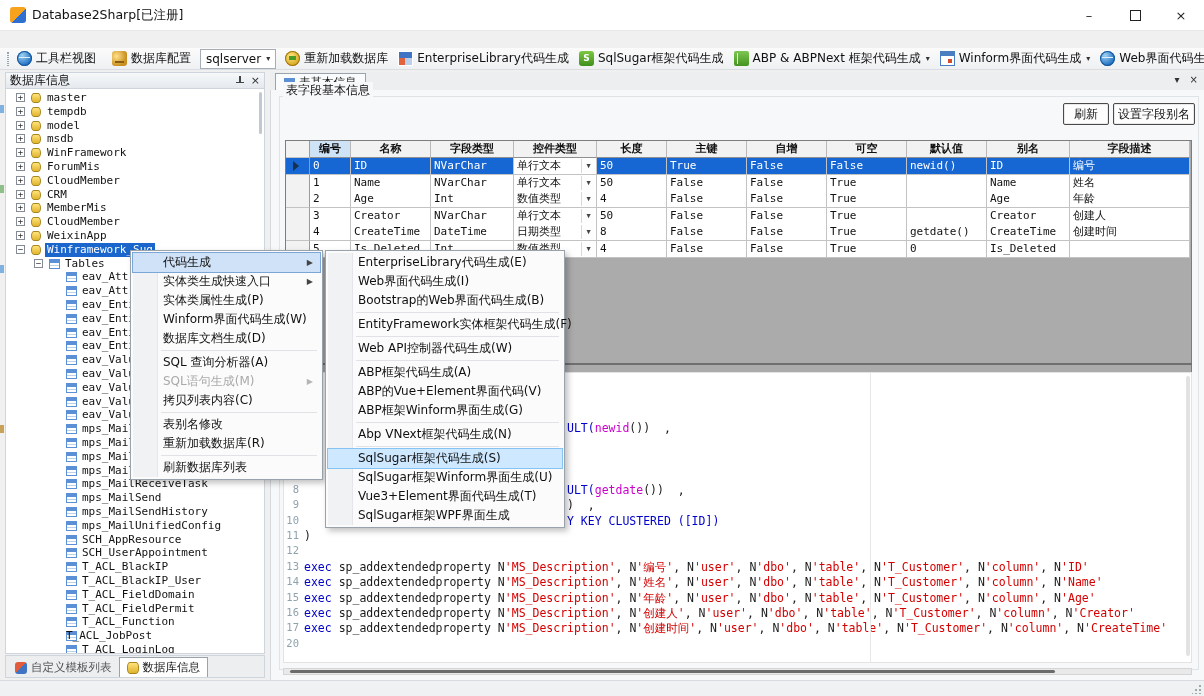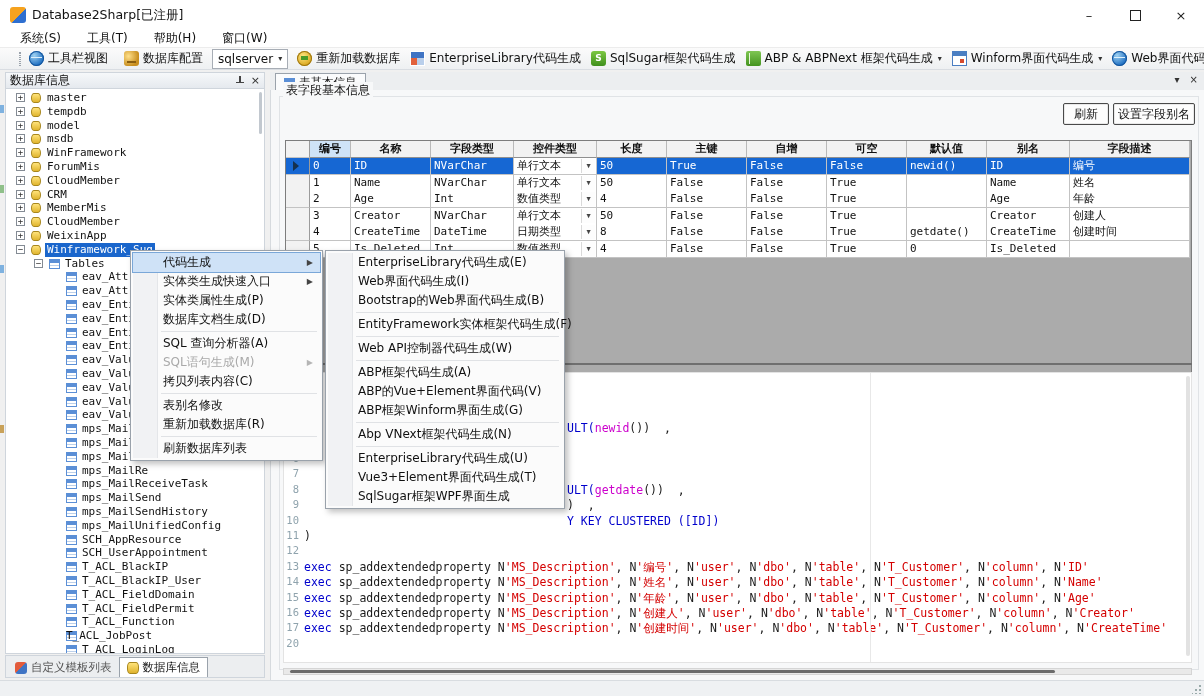--- a/index.html
+++ b/index.html
@@ -10,21 +10,21 @@
   .titlebar{left:0;top:0;width:1204px;height:30px;background:#ffffff;border-bottom:1px solid #e8e8e8;}
   .app-icon{left:10px;top:7px;width:16px;height:16px;background:linear-gradient(135deg,#f6a21d 0 55%,#2e6fd0 55% 100%);border-radius:3px;}
   .title-text{left:32px;top:7px;font-size:12.5px;color:#111;}
   .winbtns{right:0;top:0;height:30px;display:flex;}
   .winbtn{width:46px;height:30px;display:flex;align-items:center;justify-content:center;color:#222;font-size:13px;}
   .winbtn .sq{width:9px;height:9px;border:1px solid #222;}
   
   .menubar{left:0;top:30px;width:1204px;height:18px;background:#fff;display:flex;align-items:center;padding-left:20px;box-sizing:border-box;gap:26px;border-bottom:1px solid #ececec;}
   .menubar span{font-size:12px;color:#111;}
   
-  .toolbar{left:0;top:48px;width:1204px;height:22px;background:linear-gradient(#fbfbfb,#eef0f2);border-bottom:1px solid #d9dde2;display:flex;align-items:center;padding-left:16px;box-sizing:border-box;}
+  .toolbar{left:0;top:48px;width:1204px;height:22px;background:linear-gradient(#fbfbfb,#eef0f2);border-bottom:1px solid #d9dde2;display:flex;align-items:center;padding-left:4px;box-sizing:border-box;}
   .tgrip{width:4px;height:14px;border-left:1px dotted #9aa2ab;border-right:1px dotted #9aa2ab;margin:0 3px;}
   .tbtn{display:flex;align-items:center;gap:4px;padding:0 5px;height:20px;white-space:nowrap;font-size:12px;color:#111;}
   .tsep{width:1px;height:16px;background:#c9ced4;margin:0 3px;}
   .ddl{font-size:8px;color:#333;margin-left:1px;}
   .ico{display:inline-block;width:15px;height:15px;position:relative;flex:none;}
   .i-globe{border-radius:50%;background:radial-gradient(circle at 35% 30%,#9fd2f2,#1f6fc2 70%);box-shadow:inset 0 0 0 1px #14559c;}
   .i-globe:after{content:"";position:absolute;left:2px;right:2px;top:6px;height:1px;background:#dff0fb;}
   .i-key{background:radial-gradient(circle at 30% 35%,#ffe08a,#c98f1f 70%);border-radius:3px;}
   .i-key:after{content:"";position:absolute;left:3px;top:10px;width:9px;height:2px;background:#8a5e10;}
   .i-reload{border-radius:50%;background:radial-gradient(circle at 40% 35%,#ffe680,#d6a218 75%);box-shadow:inset 0 0 0 1px #9c7510;}
@@ -124,26 +124,20 @@
     <div class="abs title-text">Database2Sharp[已注册]</div>
     <div class="abs winbtns">
       <div class="winbtn">–</div>
       <div class="winbtn">
           <span class="sq"></span>
         </div>
       <div class="winbtn">×</div>
     </div>
   </div>
 
-  <div class="abs menubar" id="menubar">
-      <span>系统(S)</span>
-      <span>工具(T)</span>
-      <span>帮助(H)</span>
-      <span>窗口(W)</span>
-    </div>
 
   <div class="abs toolbar">
     <div class="tgrip"></div>
     <div class="tbtn">
         <span class="ico i-globe"></span>
         <span>工具栏视图</span>
       </div>
     <div class="tsep"></div>
     <div class="tbtn">
         <span class="ico i-key"></span>
@@ -544,20 +538,21 @@
 
   <div class="abs statusbar">
       <div class="grip"></div>
     </div>
 
   <div class="abs pmenu" id="menu1" style="left:130px;top:250px;width:193px;">
       <div class="gutter"></div>
       <div class="mitem hl"><span>代码生成</span><span class="arr">▶</span></div>
       <div class="mitem"><span>实体类生成快速入口</span><span class="arr">▶</span></div>
       <div class="mitem"><span>实体类属性生成(P)</span></div>
+      <div class="mitem"><span>Winform界面代码生成(W)</span></div>
       <div class="mitem"><span>数据库文档生成(D)</span></div>
       <div class="msep"></div>
       <div class="mitem"><span>SQL 查询分析器(A)</span></div>
       <div class="mitem dis"><span>SQL语句生成(M)</span><span class="arr">▶</span></div>
       <div class="mitem"><span>拷贝列表内容(C)</span></div>
       <div class="msep"></div>
       <div class="mitem"><span>表别名修改</span></div>
       <div class="mitem"><span>重新加载数据库(R)</span></div>
       <div class="msep"></div>
       <div class="mitem"><span>刷新数据库列表</span></div>
@@ -572,18 +567,19 @@
       <div class="mitem"><span>EntityFramework实体框架代码生成(F)</span></div>
       <div class="msep"></div>
       <div class="mitem"><span>Web API控制器代码生成(W)</span></div>
       <div class="msep"></div>
       <div class="mitem"><span>ABP框架代码生成(A)</span></div>
       <div class="mitem"><span>ABP的Vue+Element界面代码(V)</span></div>
       <div class="mitem"><span>ABP框架Winform界面生成(G)</span></div>
       <div class="msep"></div>
       <div class="mitem"><span>Abp VNext框架代码生成(N)</span></div>
       <div class="msep"></div>
-      <div class="mitem"><span>EnterpriseLibrary代码生成(U)</span></div>
+      <div class="mitem hl2"><span>SqlSugar框架代码生成(S)</span></div>
+      <div class="mitem"><span>SqlSugar框架Winform界面生成(U)</span></div>
       <div class="mitem"><span>Vue3+Element界面代码生成(T)</span></div>
       <div class="mitem"><span>SqlSugar框架WPF界面生成</span></div>
     </div>
 
 </div>
 
 </body></html>

